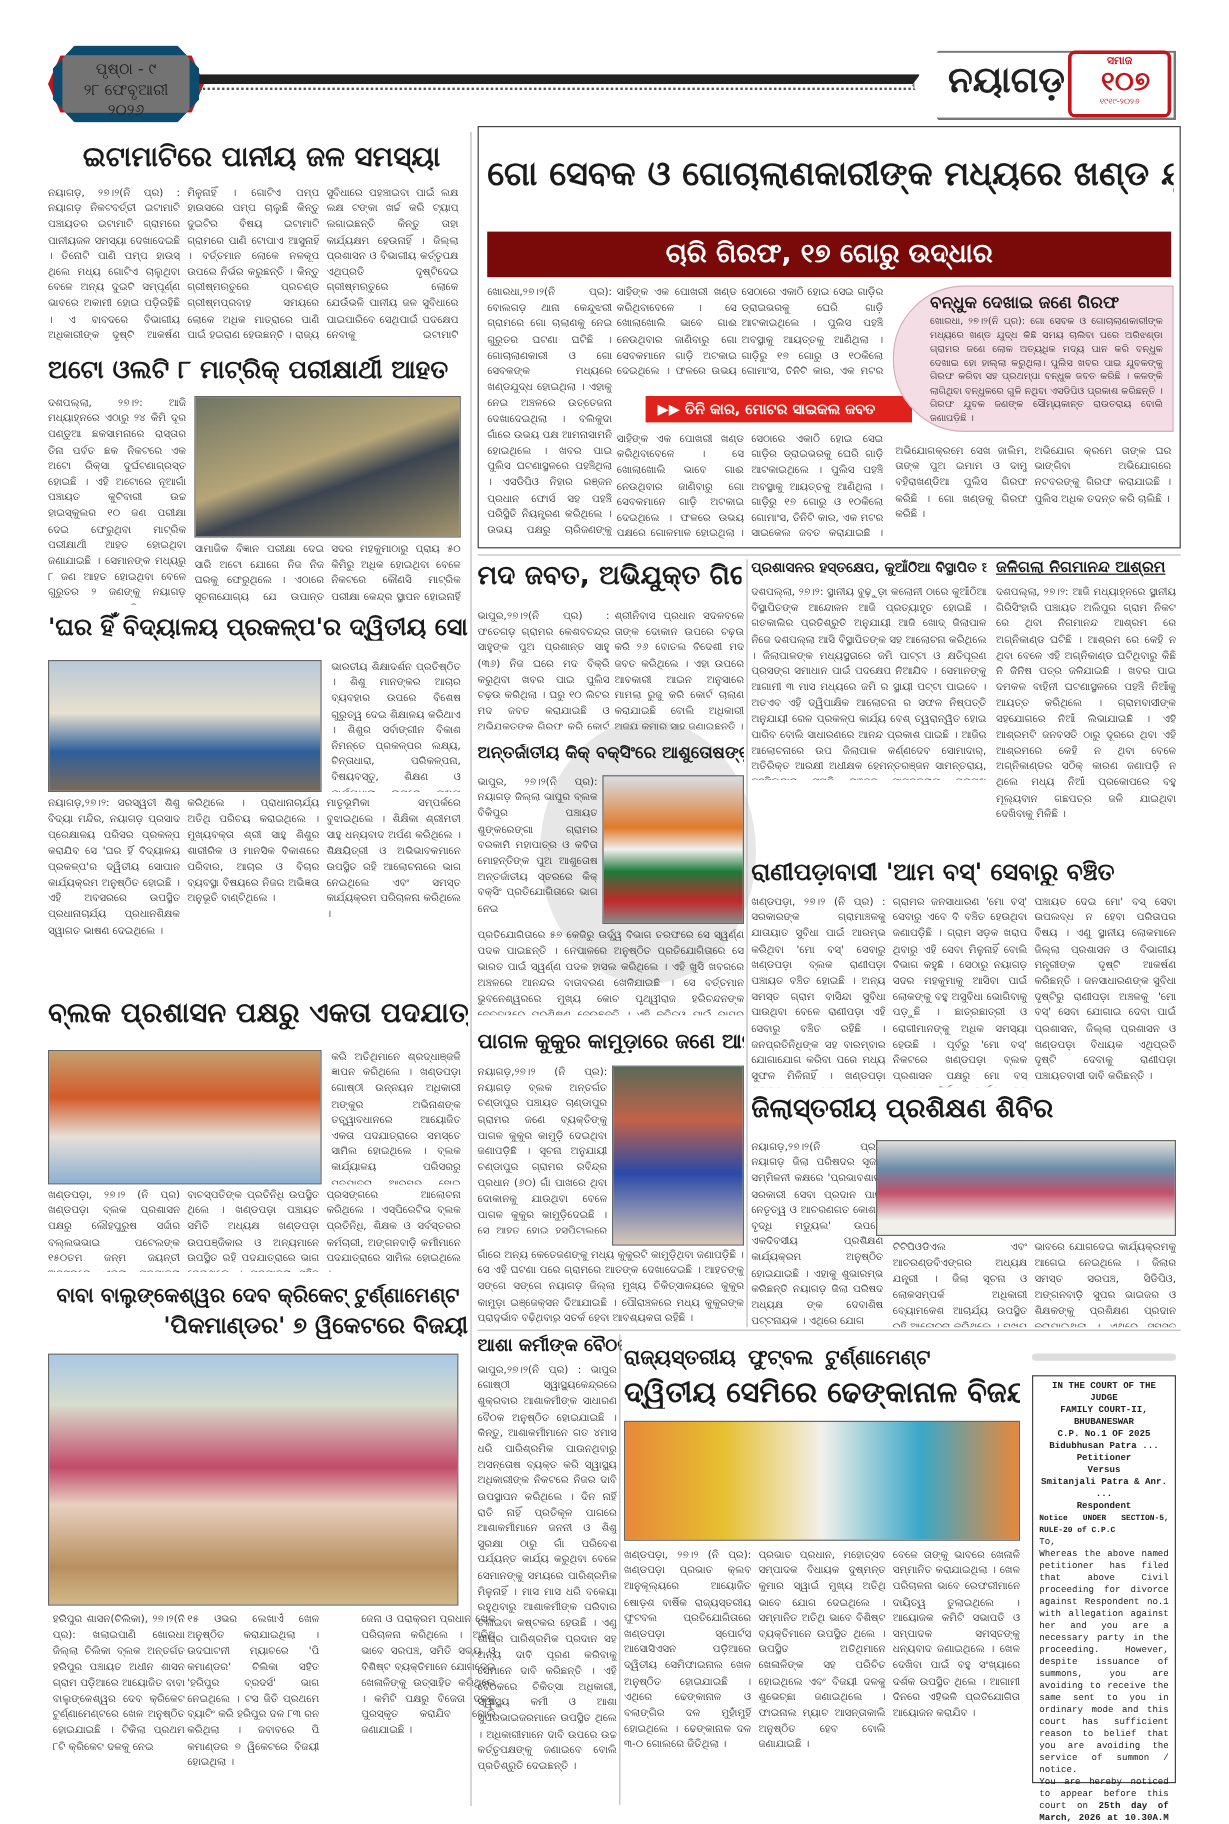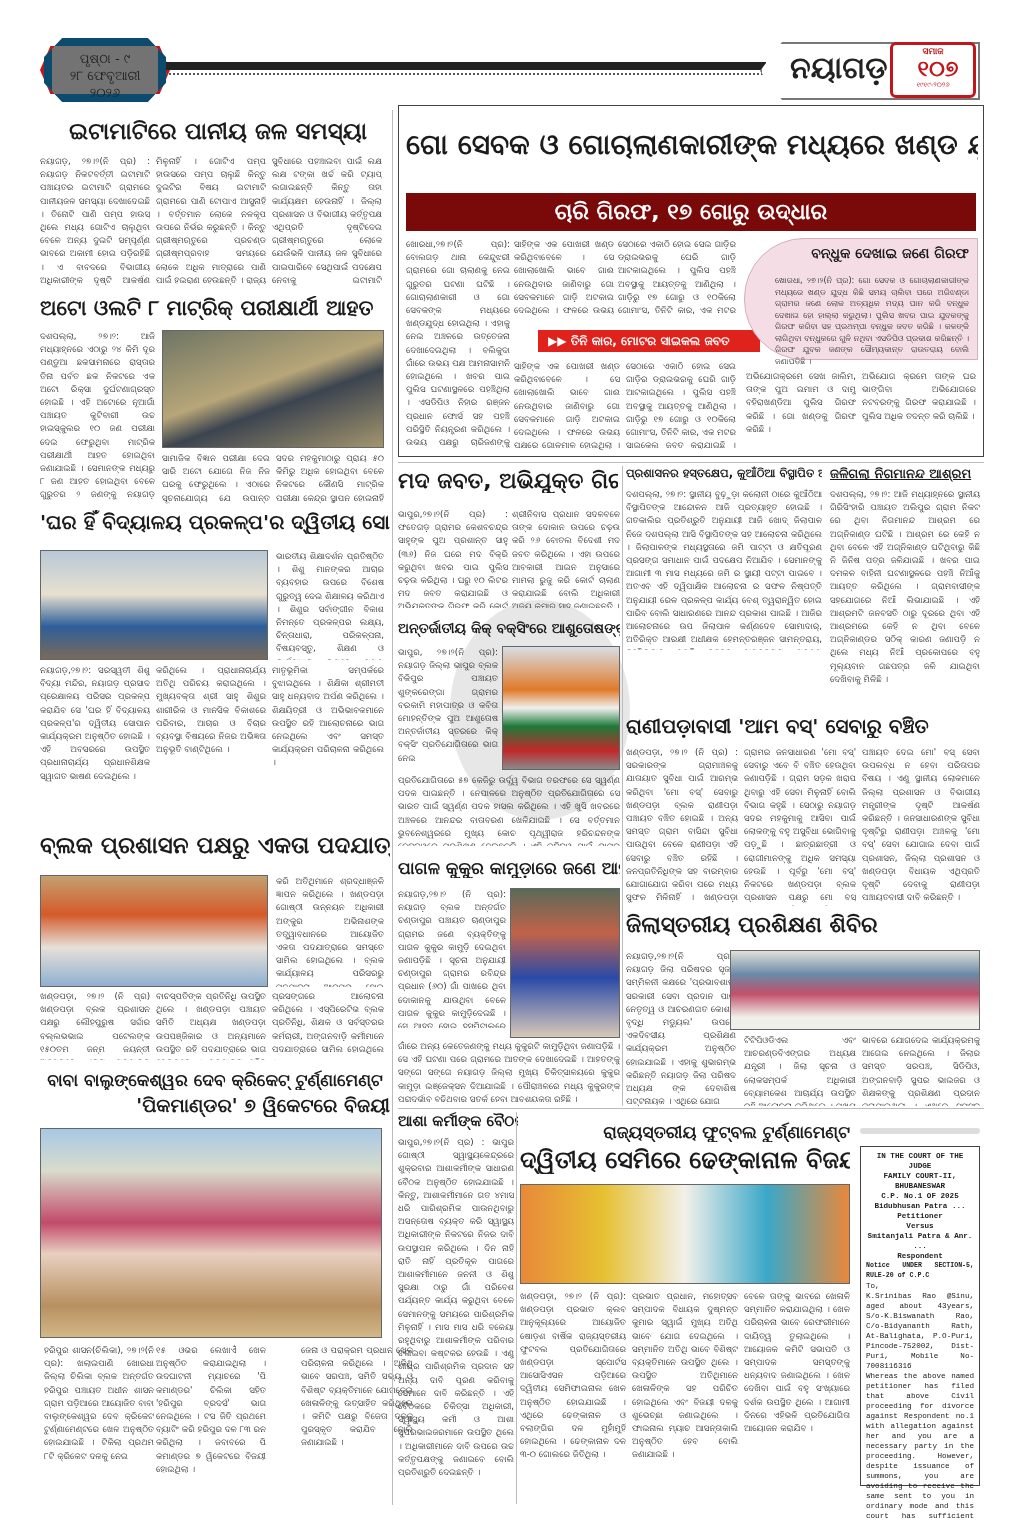--- a/index.html
+++ b/index.html
@@ -95,21 +95,21 @@
 <div class="abs body-col" style="left:406px;top:238px;width:104px;height:212px;">ଖୋରଧା,୨୭।୨(ନି ପ୍ର): ବୋଲଗଡ଼ ଥାନା କେନ୍ଦୁଝରୀ ଗ୍ରାମରେ ଗୋ ଚାଲାଣକୁ ନେଇ ଗୁରୁତର ଘଟଣା ଘଟିଛି । ଗୋଚାଲାଣକାରୀ ଓ ଗୋ ସେବକଙ୍କ ମଧ୍ୟରେ ଖଣ୍ଡଯୁଦ୍ଧ ହୋଇଥିଲା । ଏହାକୁ ନେଇ ଅଞ୍ଚଳରେ ଉତ୍ତେଜନା ଦେଖାଦେଇଥିଲା । ବଲିକୁଦା ଗାଁରେ ଉଭୟ ପକ୍ଷ ଆମନାସାମନି ହୋଇଥିଲେ । ଖବର ପାଇ ପୁଲିସ ଘଟଣାସ୍ଥଳରେ ପହଞ୍ଚିଥିଲା । ଏସଡିପିଓ ନିହାର ରଞ୍ଜନ ପ୍ରଧାନ ଫୋର୍ସ ସହ ପହଞ୍ଚି ପରିସ୍ଥିତି ନିୟନ୍ତ୍ରଣ କରିଥିଲେ । ଉଭୟ ପକ୍ଷରୁ ଚାରିଜଣଙ୍କୁ ଗିରଫ କରାଯାଇଥିବା ଏସଡିପିଓଙ୍କ ଠାରୁ ସୂଚନା ମିଳିଛି । ସୂଚନା ଅନୁଯାୟୀ ବୋଲଗଡ଼ ବ୍ଲକ ତିରଖୋଲା ଗ୍ରାମର</div>
 <div class="abs body-col" style="left:514px;top:238px;width:100px;height:80px;">ସାହିଙ୍କ ଏକ ପୋଖରୀ ଖଣ୍ଡ କରିଥିବାବେଳେ । ସେ ଖୋଲାଖୋଲି ଭାବେ ଗାଈ ନେଉଥିବାର ଜାଣିବାରୁ ଗୋ ସେବକମାନେ ଗାଡ଼ି ଅଟକାଇ ଦେଇଥିଲେ । ଫଳରେ ଉଭୟ ପକ୍ଷରେ ଗୋଳମାଳ ହୋଇଥିଲା । ଗୋ ସେବକ ଉପରେ ଆକ୍ରମଣ ହୋଇଥିଲା । ଏହି ଗୋ ସେବକଙ୍କୁ ନଟବରଙ୍କୁ ଠେଲିଦେବାରୁ ସେ ପଡ଼ିଯାଇଥିଲେ । ପରେ ସେ ସେଠାରୁ ଚାଲି ଆସି ଗାଁରେ ଖବର ଦେଇଥିଲେ । ଏହି ଖବର ପାଇ ଗାଁ ଲୋକଙ୍କ ସହ ସ୍ଥାନୀୟ ଗୋ ସେବକ ଯାଇ ଦେଖିଲେ</div>
 <div class="abs body-col" style="left:618px;top:238px;width:118px;height:80px;">ସେଠାରେ ଏକାଠି ହୋଇ ସେଇ ଗାଡ଼ିର ଡ୍ରାଇଭରକୁ ଘେରି ଗାଡ଼ି ଆଟକାଇଥିଲେ । ପୁଲିସ ପହଞ୍ଚି ଅବସ୍ଥାକୁ ଆୟତ୍ତକୁ ଆଣିଥିଲା । ଗାଡ଼ିରୁ ୧୭ ଗୋରୁ ଓ ୧୦କିଲୋ ଗୋମାଂସ, ତିନିଟି କାର, ଏକ ମଟର ସାଇକେଲ ଜବତ କରାଯାଇଛି । ଉଦ୍ଧାର ଗୋରୁଙ୍କୁ ଗୋ ସେବକଙ୍କ ଜିମାରେ ଗୋ ଶାଳା ରେ ରଖାଯାଇଛି । ଅଭିଯୋଗ ଭିତ୍ତିରେ ପୁଲିସ ମାମଲା ରୁଜୁ କରି ତଦନ୍ତ ଆରମ୍ଭ କରିଛି ।</div>
 <div class="abs tag-red" style="left:538px;top:330px;width:222px;height:22px;line-height:22px;font-size:12px;">
   <span>▶▶ </span><span>ତିନି କାର, ମୋଟର ସାଇକଲ ଜବତ</span>
 </div>
 <div class="abs body-col" style="left:514px;top:360px;width:106px;height:92px;">ସାହିଙ୍କ ଏକ ପୋଖରୀ ଖଣ୍ଡ କରିଥିବାବେଳେ । ସେ ଖୋଲାଖୋଲି ଭାବେ ଗାଈ ନେଉଥିବାର ଜାଣିବାରୁ ଗୋ ସେବକମାନେ ଗାଡ଼ି ଅଟକାଇ ଦେଇଥିଲେ । ଫଳରେ ଉଭୟ ପକ୍ଷରେ ଗୋଳମାଳ ହୋଇଥିଲା । ଗୋ ସେବକ ଉପରେ ଆକ୍ରମଣ ହୋଇଥିଲା । ଏହି ଗୋ ସେବକଙ୍କୁ ନଟବରଙ୍କୁ ଠେଲିଦେବାରୁ ସେ ପଡ଼ିଯାଇଥିଲେ । ପରେ ସେ ସେଠାରୁ ଚାଲି ଆସି ଗାଁରେ ଖବର ଦେଇଥିଲେ । ଏହି ଖବର ପାଇ ଗାଁ ଲୋକଙ୍କ ସହ ସ୍ଥାନୀୟ ଗୋ ସେବକ ଯାଇ ଦେଖିଲେ</div>
 <div class="abs body-col" style="left:626px;top:360px;width:110px;height:92px;">ସେଠାରେ ଏକାଠି ହୋଇ ସେଇ ଗାଡ଼ିର ଡ୍ରାଇଭରକୁ ଘେରି ଗାଡ଼ି ଆଟକାଇଥିଲେ । ପୁଲିସ ପହଞ୍ଚି ଅବସ୍ଥାକୁ ଆୟତ୍ତକୁ ଆଣିଥିଲା । ଗାଡ଼ିରୁ ୧୭ ଗୋରୁ ଓ ୧୦କିଲୋ ଗୋମାଂସ, ତିନିଟି କାର, ଏକ ମଟର ସାଇକେଲ ଜବତ କରାଯାଇଛି । ଉଦ୍ଧାର ଗୋରୁଙ୍କୁ ଗୋ ସେବକଙ୍କ ଜିମାରେ ଗୋ ଶାଳା ରେ ରଖାଯାଇଛି । ଅଭିଯୋଗ ଭିତ୍ତିରେ ପୁଲିସ ମାମଲା ରୁଜୁ କରି ତଦନ୍ତ ଆରମ୍ଭ କରିଛି ।</div>
 
 <div class="abs pink-box" style="left:744px;top:238px;width:234px;height:122px;padding:6px 8px 4px 30px;">
-  <div class="hl" style="font-size:14px;text-align:right;margin-bottom:13px;">ବନ୍ଧୁକ ଦେଖାଇ ଜଣେ ଗିରଫ</div>
+  <div class="hl" style="font-size:14px;text-align:left;margin-bottom:1px;">ବନ୍ଧୁକ ଦେଖାଇ ଜଣେ ଗିରଫ</div>
   <div class="body-col" style="height:90px;font-size:8px;line-height:11.5px;">ଖୋରଧା, ୨୭।୨(ନି ପ୍ର): ଗୋ ସେବକ ଓ ଗୋଚାଲାଣକାରୀଙ୍କ ମଧ୍ୟରେ ଖଣ୍ଡ ଯୁଦ୍ଧ କିଛି ସମୟ ଚାଲିବା ପରେ ଅରିଝଣ୍ଡା ଗ୍ରାମର ଜଣେ ଲୋକ ଅତ୍ୟଧିକ ମଦ୍ୟ ପାନ କରି ବନ୍ଧୁକ ଦେଖାଇ ହୋ ହାଲ୍ଲା କରୁଥିଲା। ପୁଲିସ ଖବର ପାଇ ଯୁବକଙ୍କୁ ଗିରଫ କରିବା ସହ ପ୍ରଥମ୍ପା ବନ୍ଧୁକ ଜବତ କରିଛି । କଳଙ୍କି ଲାଗିଥିବା ବନ୍ଧୁକରେ ଗୁଳି ନଥିବା ଏସଡିପିଓ ପ୍ରକାଶ କରିଛନ୍ତି । ଗିରଫ ଯୁବକ ଜଣଙ୍କ ସୌମ୍ୟକାନ୍ତ ରାଉତରାୟ ବୋଲି ଜଣାପଡ଼ିଛି ।</div>
 </div>
 <div class="abs body-col" style="left:746px;top:370px;width:110px;height:82px;">ଅଭିଯୋଗକ୍ରମେ ସେଖ ଜାଲିମ, ତାଙ୍କ ପୁଅ ଇମାମ ଓ ଦାମୁ ବହିରାଖଣ୍ଡିଆ ପୁଲିସ ଗିରଫ କରିଛି । ଗୋ ଖଣ୍ଡକୁ ଗିରଫ କରିଛି ।</div>
 <div class="abs body-col" style="left:862px;top:370px;width:114px;height:82px;">ଅଭିଯୋଗ କ୍ରମେ ତାଙ୍କ ଘର ଭାଙ୍ଗିବା ଅଭିଯୋଗରେ ନଟବରଙ୍କୁ ଗିରଫ କରାଯାଇଛି । ପୁଲିସ ଅଧିକ ତଦନ୍ତ କରି ଚାଲିଛି ।</div>
 
 <div class="abs hl" style="left:398px;top:468px;width:220px;font-size:22px;">ମଦ ଜବତ, ଅଭିଯୁକ୍ତ ଗିରଫ</div>
 <div class="abs body-col" style="left:398px;top:508px;width:110px;height:100px;">ଭାପୁର,୨୭।୨(ନି ପ୍ର) : ଫତେଗଡ଼ ଗ୍ରାମର କେଶବଚନ୍ଦ୍ର ସାହୁଙ୍କ ପୁଅ ପ୍ରଶାନ୍ତ ସାହୁ (୩୬) ନିଜ ଘରେ ମଦ ବିକ୍ରି କରୁଥିବା ଖବର ପାଇ ପୁଲିସ ଚଢ଼ଉ କରିଥିଲା । ଘରୁ ୧୦ ଲିଟର ମଦ ଜବତ କରାଯାଇଛି ଓ ଅଭିଯୁକ୍ତଙ୍କୁ ଗିରଫ କରି କୋର୍ଟ ଚାଲାଣ କରାଯାଇଛି ।</div>
 <div class="abs body-col" style="left:512px;top:508px;width:108px;height:100px;">ଶ୍ରୀନିବାସ ପ୍ରଧାନ ସଦଳବଳେ ତାଙ୍କ ଦୋକାନ ଉପରେ ଚଢ଼ଉ କରି ୨୬ ବୋତଲ ବିଦେଶୀ ମଦ ଜବତ କରିଥିଲେ । ଏହା ଉପରେ ଆବକାରୀ ଆଇନ ଅନୁସାରେ ମାମଲା ରୁଜୁ କରି କୋର୍ଟ ଚାଲାଣ କରାଯାଇଛି ବୋଲି ଅଧିକାରୀ ଅଜୟ କୁମାର ସାହୁ ଜଣାଇଛନ୍ତି ।</div>
 
 <div class="abs watermark"></div>
@@ -137,39 +137,38 @@
 <div class="abs body-col" style="left:626px;top:746px;width:112px;height:160px;">ଖଣ୍ଡପଡ଼ା, ୨୭।୨ (ନି ପ୍ର) : ସରକାରଙ୍କ ଗ୍ରାମାଞ୍ଚଳକୁ ଯାତାୟାତ ସୁବିଧା ପାଇଁ ଆରମ୍ଭ କରିଥିବା 'ମୋ ବସ୍' ସେବାରୁ ଖଣ୍ଡପଡ଼ା ବ୍ଲକ ରାଣୀପଡ଼ା ପଞ୍ଚାୟତ ବଞ୍ଚିତ ହୋଇଛି । ଅନ୍ୟ ସମସ୍ତ ଗ୍ରାମ ବାସିନ୍ଦା ସୁବିଧା ପାଉଥିବା ବେଳେ ରାଣୀପଡ଼ା ଏହି ସେବାରୁ ବଞ୍ଚିତ ରହିଛି । ଜନପ୍ରତିନିଧିଙ୍କ ସହ ବାରମ୍ବାର ଯୋଗାଯୋଗ କରିବା ପରେ ମଧ୍ୟ ସୁଫଳ ମିଳିନାହିଁ । ଖଣ୍ଡପଡ଼ା ବ୍ଲକର ଅନ୍ୟ ପଞ୍ଚାୟତରେ ବସ୍ ଚାଲୁଥିବା ବେଳେ ରାଣୀପଡ଼ା ପଞ୍ଚାୟତ ଅଧୀନ ଲୋପାପୁର, ରାଣୀପଡ଼ା, ପଥରପୁଞ୍ଜ, ଗିରିଗିରିଆ, ବିରିଡ଼ିହି, ଗୋପାଳିପଡ଼ା ପ୍ରଭୃତି</div>
 <div class="abs body-col" style="left:744px;top:746px;width:112px;height:160px;">ଗ୍ରାମର ଜନସାଧାରଣ 'ମୋ ବସ୍' ସେବାରୁ ଏବେ ବି ବଞ୍ଚିତ ହେଉଥିବା ଜଣାପଡ଼ିଛି । ଗ୍ରାମ ସଡ଼କ ଖରାପ ଥିବାରୁ ଏହି ସେବା ମିଳୁନାହିଁ ବୋଲି ବିଭାଗ କହୁଛି । ସେଠାରୁ ନୟାଗଡ଼ ସଦର ମହକୁମାକୁ ଆସିବା ପାଇଁ ଲୋକଙ୍କୁ ବହୁ ଅସୁବିଧା ଭୋଗିବାକୁ ପଡ଼ୁଛି । ଛାତ୍ରଛାତ୍ରୀ ଓ ରୋଗୀମାନଙ୍କୁ ଅଧିକ ସମସ୍ୟା ହେଉଛି । ପୂର୍ବରୁ 'ମୋ ବସ୍' ନିକଟରେ ଖଣ୍ଡପଡ଼ା ବ୍ଲକ ପ୍ରଶାସନ ପକ୍ଷରୁ ମୋ ବସ୍ ଷ୍ଟାଣ୍ଡ ନିର୍ମାଣ କାର୍ଯ୍ୟ ଗତ ୬ମାସ ତଳେ ଶେଷ ହୋଇଥିବା ଜଣାଯାଇଛି । ମାତ୍ର ରାଣୀପଡ଼ା</div>
 <div class="abs body-col" style="left:862px;top:746px;width:118px;height:160px;">ପଞ୍ଚାୟତ ଦେଇ ମୋ' ବସ୍ ସେବା ଉପଲବ୍ଧ ନ ହେବା ପରିତାପର ବିଷୟ । ଏଣୁ ସ୍ଥାନୀୟ ଲୋକମାନେ ଜିଲ୍ଲା ପ୍ରଶାସନ ଓ ବିଭାଗୀୟ ମନ୍ତ୍ରୀଙ୍କ ଦୃଷ୍ଟି ଆକର୍ଷଣ କରିଛନ୍ତି । ଜନସାଧାରଣଙ୍କ ସୁବିଧା ଦୃଷ୍ଟିରୁ ରାଣୀପଡ଼ା ଅଞ୍ଚଳକୁ 'ମୋ ବସ୍' ସେବା ଯୋଗାଇ ଦେବା ପାଇଁ ପ୍ରଶାସନ, ଜିଲ୍ଲା ପ୍ରଶାସନ ଓ ଖଣ୍ଡପଡ଼ା ବିଧାୟକ ଏଥିପ୍ରତି ଦୃଷ୍ଟି ଦେବାକୁ ରାଣୀପଡ଼ା ପଞ୍ଚାୟତବାସୀ ଦାବି କରିଛନ୍ତି ।</div>
 
 <div class="abs hl" style="left:626px;top:912px;width:354px;font-size:22px;">ଜିଲାସ୍ତରୀୟ ପ୍ରଶିକ୍ଷଣ ଶିବିର</div>
 <div class="abs body-col" style="left:626px;top:950px;width:110px;height:158px;">ନୟାଗଡ଼,୨୭।୨(ନି ପ୍ର): ନୟାଗଡ଼ ଜିଲା ପରିଷଦର ସୃଜନ ସମ୍ମିଳନୀ କକ୍ଷରେ 'ପ୍ରଭାବଶାଳୀ ସରକାରୀ ସେବା ପ୍ରଦାନ ପାଇଁ ନେତୃତ୍ୱ ଓ ଆଚରଣଗତ କୋଶଳ ବୃଦ୍ଧି ମଡ୍ୟୁଲ' ଉପରେ ଏକଦିବସୀୟ ପ୍ରଶିକ୍ଷଣ କାର୍ଯ୍ୟକ୍ରମ ଅନୁଷ୍ଠିତ ହୋଇଯାଇଛି । ଏହାକୁ ଶୁଭାରମ୍ଭ କରିଛନ୍ତି ନୟାଗଡ଼ ଜିଲା ପରିଷଦ ଅଧ୍ୟକ୍ଷ ଙ୍କ ଦେବାଶିଷ ପଟ୍ଟନାୟକ । ଏଥିରେ ଯୋଗ</div>
 <div class="abs photo" style="left:730px;top:950px;width:250px;height:80px;background:linear-gradient(180deg,#e0e0d8,#6a8aa8 30%,#c2506a 55%,#f0f0ea 85%);"></div>
 <div class="abs body-col" style="left:744px;top:1034px;width:112px;height:72px;">ଟିଟିପିଓଡିଏଲ ଏବଂ ଆଚରଣ୍ଡବିଏଙ୍ଗର ଅଧ୍ୟକ୍ଷ ଯନ୍ତ୍ରୀ । ଜିଲା ସୂଚନା ଓ ଲୋକସମ୍ପର୍କ ଅଧିକାରୀ ବ୍ୟୋମକେଶ ଆଚାର୍ଯ୍ୟ ଉପସ୍ଥିତ ରହି ଆଲୋଚନା କରିଥିଲେ । ମୁଖ୍ୟ ପ୍ରଶିକ୍ଷକ ଭାବେ ଅଭିଜ୍ଞ ବ୍ୟକ୍ତିମାନେ ଯୋଗଦେଇଥିଲେ ଏବଂ ପ୍ରଶାନ୍ତ କୁମାର ଦାସ ପ୍ରଶିକ୍ଷକ ଭାବେ ଯୋଗ ଦେଇଥିଲେ ।</div>
 <div class="abs body-col" style="left:862px;top:1034px;width:118px;height:72px;">ଭାବରେ ଯୋଗଦେଇ କାର୍ଯ୍ୟକ୍ରମକୁ ଆଗେଇ ନେଇଥିଲେ । ଜିଲାର ସମସ୍ତ ସରପଞ୍ଚ, ସିଡିପିଓ, ଅଙ୍ଗନବାଡ଼ି ସୁପର ଭାଇଜର ଓ ଶିକ୍ଷକଙ୍କୁ ପ୍ରଶିକ୍ଷଣ ପ୍ରଦାନ କରାଯାଇଥିଲା । ଏଥିରେ ସମସ୍ତ ବ୍ଲକର ପ୍ରତିନିଧିମାନେ ଉପସ୍ଥିତ ଥିଲେ ।</div>
 
-<div class="abs hl" style="left:520px;top:1122px;width:330px;font-size:17px;text-align:right;">ରାଜ୍ୟସ୍ତରୀୟ ଫୁଟ୍‌ବଲ ଟୁର୍ଣ୍ଣାମେଣ୍ଟ</div>
+<div class="abs hl" style="left:520px;top:1122px;width:330px;font-size:17px;text-align:left;font-family:Liberation Mono, monospace;">ରାଜ୍ୟସ୍ତରୀୟ ଫୁଟ୍‌ବଲ ଟୁର୍ଣ୍ଣାମେଣ୍ଟ</div>
 <div class="abs hl" style="left:520px;top:1146px;width:330px;font-size:24px;text-align:center;">ଦ୍ୱିତୀୟ ସେମିରେ ଢେଙ୍କାନାଳ ବିଜୟୀ</div>
 <div class="abs photo" style="left:520px;top:1184px;width:330px;height:100px;background:linear-gradient(90deg,#e8883a,#e6c030 25%,#f2f0ea 50%,#3aa8c8 75%,#e8883a);"></div>
 <div class="abs body-col" style="left:520px;top:1290px;width:106px;height:214px;">ଖଣ୍ଡପଡ଼ା, ୨୭।୨ (ନି ପ୍ର): ଖଣ୍ଡପଡ଼ା ପ୍ରଭାତ କ୍ଲବ ଆନୁକୂଲ୍ୟରେ ଆୟୋଜିତ ଷୋଡ଼ଶ ବାର୍ଷିକ ରାଜ୍ୟସ୍ତରୀୟ ଫୁଟବଲ ପ୍ରତିଯୋଗିତାରେ ଖଣ୍ଡପଡ଼ା ସ୍ପୋର୍ଟସ ଆସୋସିଏସନ ପଡ଼ିଆରେ ଦ୍ୱିତୀୟ ସେମିଫାଇନାଲ ଖେଳ ଅନୁଷ୍ଠିତ ହୋଇଯାଇଛି । ଏଥିରେ ଢେଙ୍କାନାଳ ଓ ବଲାଙ୍ଗିର ଦଳ ମୁହାଁମୁହିଁ ହୋଇଥିଲେ । ଢେଙ୍କାନାଳ ଦଳ ୩-୦ ଗୋଲରେ ଜିତିଥିଲା ।</div>
 <div class="abs body-col" style="left:632px;top:1290px;width:106px;height:214px;">ପ୍ରଭାତ ପ୍ରଧାନ, ମହୋତ୍ସବ ସମ୍ପାଦକ ବିଧାୟକ ଦୁଷ୍ମନ୍ତ କୁମାର ସ୍ୱାଇଁ ମୁଖ୍ୟ ଅତିଥି ଭାବେ ଯୋଗ ଦେଇଥିଲେ । ସମ୍ମାନିତ ଅତିଥି ଭାବେ ବିଶିଷ୍ଟ ବ୍ୟକ୍ତିମାନେ ଉପସ୍ଥିତ ଥିଲେ । ଉପସ୍ଥିତ ଅତିଥିମାନେ ଖେଳାଳିଙ୍କ ସହ ପରିଚିତ ହୋଇଥିଲେ ଏବଂ ବିଜୟୀ ଦଳକୁ ଶୁଭେଚ୍ଛା ଜଣାଇଥିଲେ । ଫାଇନାଲ ମ୍ୟାଚ ଆସନ୍ତାକାଲି ଅନୁଷ୍ଠିତ ହେବ ବୋଲି ଜଣାଯାଇଛି ।</div>
 <div class="abs body-col" style="left:744px;top:1290px;width:106px;height:214px;">ବେଳେ ତାଙ୍କୁ ଭାବରେ ଖେଳାଳି ସମ୍ମାନିତ କରାଯାଇଥିଲା । ଖେଳ ପରିଚାଳନା ଭାବେ ରେଫରୀମାନେ ଦାୟିତ୍ୱ ତୁଲାଇଥିଲେ । ଆୟୋଜକ କମିଟି ସଭାପତି ଓ ସମ୍ପାଦକ ସମସ୍ତଙ୍କୁ ଧନ୍ୟବାଦ ଜଣାଇଥିଲେ । ଖେଳ ଦେଖିବା ପାଇଁ ବହୁ ସଂଖ୍ୟାରେ ଦର୍ଶକ ଉପସ୍ଥିତ ଥିଲେ । ଆଗାମୀ ଦିନରେ ଏହିଭଳି ପ୍ରତିଯୋଗିତା ଆୟୋଜନ କରାଯିବ ।</div>
 
 <div class="abs" style="left:860px;top:1128px;width:120px;height:6px;background:#ddd;border-radius:4px;"></div>
 <div class="abs legal" style="left:860px;top:1146px;width:120px;height:340px;">
   <div class="c">IN THE COURT OF THE JUDGE</div>
   <div class="c">FAMILY COURT-II, BHUBANESWAR</div>
   <div class="c">C.P. No.1 OF 2025</div>
   <div class="c">Bidubhusan Patra ... Petitioner</div>
   <div class="c">Versus</div>
   <div class="c">Smitanjali Patra &amp; Anr. ...</div>
   <div class="c">Respondent</div>
   <div style="font-weight:bold;font-size:6.6px;">Notice UNDER SECTION-5, RULE-20 of C.P.C</div>
   <div>To,</div>
-  <div>K.Srinibas Rao @Sinu, aged about 43years, S/o-K.Biswanath Rao, C/o-Bidyananth Rath, At-Balighata, P.O-Puri, Pincode-752002, Dist-Puri, Mobile No-7008116316</div>
   <div>Whereas the above named petitioner has filed that above Civil proceeding for divorce against Respondent no.1 with allegation against her and you are a necessary party in the proceeding. However, despite issuance of summons, you are avoiding to receive the same sent to you in ordinary mode and this court has sufficient reason to belief that you are avoiding the service of summon / notice.</div>
   <div><span>You are hereby noticed to appear before this court on </span><b>25th day of March, 2026 at 10.30A.M</b><span> in person and through pleader to answer the petitioner' claim. Take further notice that, in default of your appearance on the above mentioned date, the case will be heard and determined in your absence according to law. Take notice that in default of your appearance on the day before the proceeding will be heard and determined in your absence.</span></div>
 
 </div>
 
 <div class="abs hrule" style="left:398px;top:462px;width:586px;"></div>
 <div class="abs hrule" style="left:398px;top:1108px;width:586px;"></div>
 <div class="abs vrule" style="left:622px;top:466px;height:640px;"></div>
 <div class="abs vrule" style="left:516px;top:1112px;height:392px;"></div>
 

